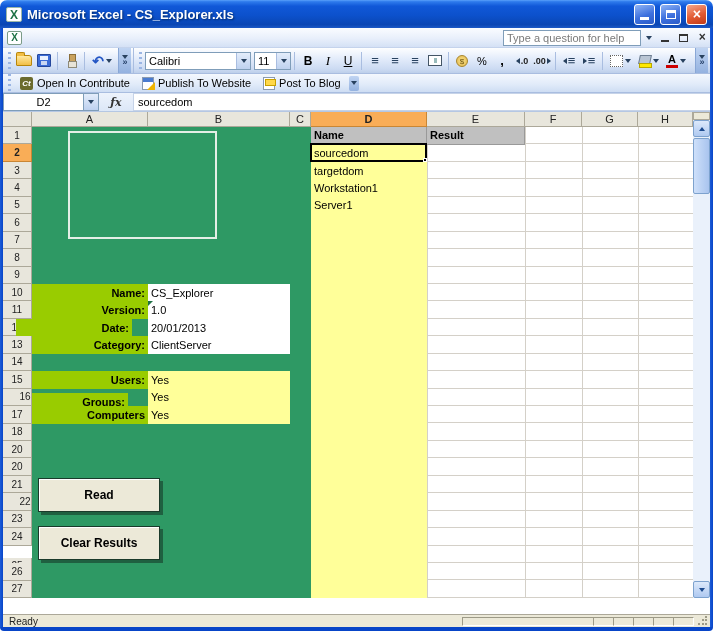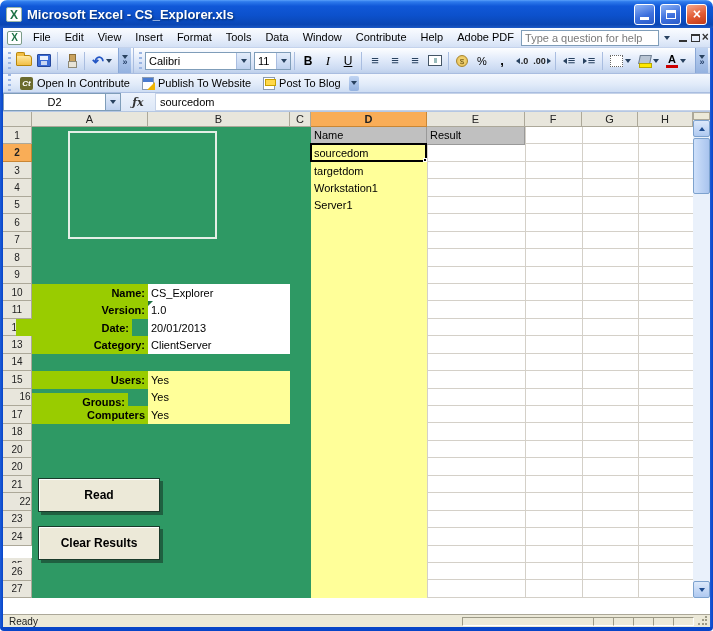--- a/index.html
+++ b/index.html
@@ -115,21 +115,21 @@
   .ico-page.pub:after{content:"";position:absolute;right:-2px;bottom:-1px;width:0;height:0;
     border-left:4px solid transparent;border-top:4px solid transparent;border-bottom:4px solid #F0B400;
     border-right:4px solid #F0B400;}
   .ico-page.blog:before{content:"";position:absolute;left:1px;top:1px;width:9px;height:5px;background:#FFD84A;border:1px solid #C8A000;}
   .c-overflow{width:10px;height:15px;display:flex;flex-direction:column;align-items:center;justify-content:center;
     background:linear-gradient(180deg,#C0D4F2,#94B2E0);border-radius:2px;margin-left:2px;}
 
   
   .fbar{position:absolute;left:3px;top:93px;width:707px;height:19px;background:linear-gradient(180deg,#EDF3FC,#DCE7F7);
     border-bottom:1px solid #B5C7E3;display:flex;align-items:stretch;}
-  .namebox{width:102px;background:#fff;border:1px solid #7F9DB9;border-right:none;display:flex;align-items:center;
+  .namebox{width:80px;background:#fff;border:1px solid #7F9DB9;border-right:none;display:flex;align-items:center;
     justify-content:center;font-size:11px;}
   .namebox-arrow{width:16px;background:linear-gradient(180deg,#E4EDFB,#BED1EF);border:1px solid #7F9DB9;
     display:flex;align-items:center;justify-content:center;}
   .fx{width:34px;display:flex;align-items:center;justify-content:center;font-family:"DejaVu Serif",serif;
     font-style:italic;font-weight:bold;color:#333;}
   .formula-input{flex:1;background:#fff;border:1px solid #C6D3E8;border-right:none;display:flex;align-items:center;
     padding:0 4px;font-size:11px;}
 
   
   .corner-box{position:absolute;left:3px;top:112px;width:29px;height:15px;background:var(--header_face,#E8E6DC);
@@ -141,21 +141,21 @@
   .col-hdr.sel,.row-hdr.sel{background:var(--selected_header_orange,#F9AD57);border-color:#C98634;font-weight:bold;}
   .row-headers{position:absolute;left:3px;top:127px;width:29px;height:471px;}
   .row-hdr{position:absolute;left:0;width:29px;background:var(--header_face,#E8E6DC);
     border-right:1px solid var(--header_border,#ACA899);border-bottom:1px solid var(--header_border,#ACA899);
     text-align:center;font-size:10px;color:#222;display:flex;align-items:center;justify-content:center;}
   .bg-green{position:absolute;left:32px;top:127px;width:279px;height:471px;background:var(--sheet_green,#2E9964);}
   .bg-yellow-d{position:absolute;left:311px;top:144px;width:116px;height:454px;background:var(--light_yellow,#FFFF99);}
   .grid-eh{position:absolute;left:427px;top:127px;width:266px;height:471px;background:
     repeating-linear-gradient(180deg,#FFFFFF 0 16.44px,var(--gridline,#D4D0C8) 16.44px 17.44px);}
   .vline{position:absolute;top:127px;width:1px;height:471px;background:var(--gridline,#D4D0C8);}
-  .hdr-cell{position:absolute;height:18px;background:var(--gray_header_cell,#C0C0C0);font-weight:normal;
+  .hdr-cell{position:absolute;height:18px;background:var(--gray_header_cell,#C0C0C0);font-weight:bold;
     padding:2px 3px 0;border-right:1px solid #999;border-bottom:1px solid #999;}
   .picture-box{position:absolute;left:68px;top:131px;width:149px;height:108px;border:2px solid #E4EFE6;}
   .cell{position:absolute;display:flex;align-items:center;padding:0 3px;white-space:nowrap;overflow:hidden;}
   .cell.lbl{background:var(--lime_green,#99CC00);justify-content:flex-end;font-weight:bold;}
   .cell.val-white{background:#fff;}
   .cell.val-yellow{background:var(--light_yellow,#FFFF99);}
   .err-tri{position:absolute;left:0;top:0;width:0;height:0;border-top:5px solid #1E7145;border-right:5px solid transparent;}
   .sel-box{position:absolute;border:2px solid #000;background:transparent;z-index:5;}
   .sel-handle{position:absolute;right:-2px;bottom:-2px;width:4px;height:4px;background:#000;border:1px solid #fff;}
   .form-btn{position:absolute;width:122px;height:34px;background:var(--beige,#ECE9D8);border:1px solid #1A3A2A;
@@ -221,33 +221,20 @@
     <span class="tb-btn tb-close">
         <i class="g-close">×</i>
       </span>
   </div>
   <div class="win-edge edge-l"></div>
   <div class="win-edge edge-r"></div>
   <div class="win-edge edge-b"></div>
 
   <div class="menubar">
     <span class="menu-doc-icon">X</span>
-    <span class="menu-items">
-        <div class="menu-item">File</div>
-        <div class="menu-item">Edit</div>
-        <div class="menu-item">View</div>
-        <div class="menu-item">Insert</div>
-        <div class="menu-item">Format</div>
-        <div class="menu-item">Tools</div>
-        <div class="menu-item">Data</div>
-        <div class="menu-item">Window</div>
-        <div class="menu-item">Contribute</div>
-        <div class="menu-item">Help</div>
-        <div class="menu-item">Adobe PDF</div>
-      </span>
     <span class="helpbox-wrap">
       <input class="helpbox" placeholder="Type a question for help" style="">
       <span class="helpbox-arrow">
           <i class="tri-d"></i>
         </span>
     </span>
     <span class="wb-ctl">
         <i class="wbg-min"></i>
       </span>
     <span class="wb-ctl">

